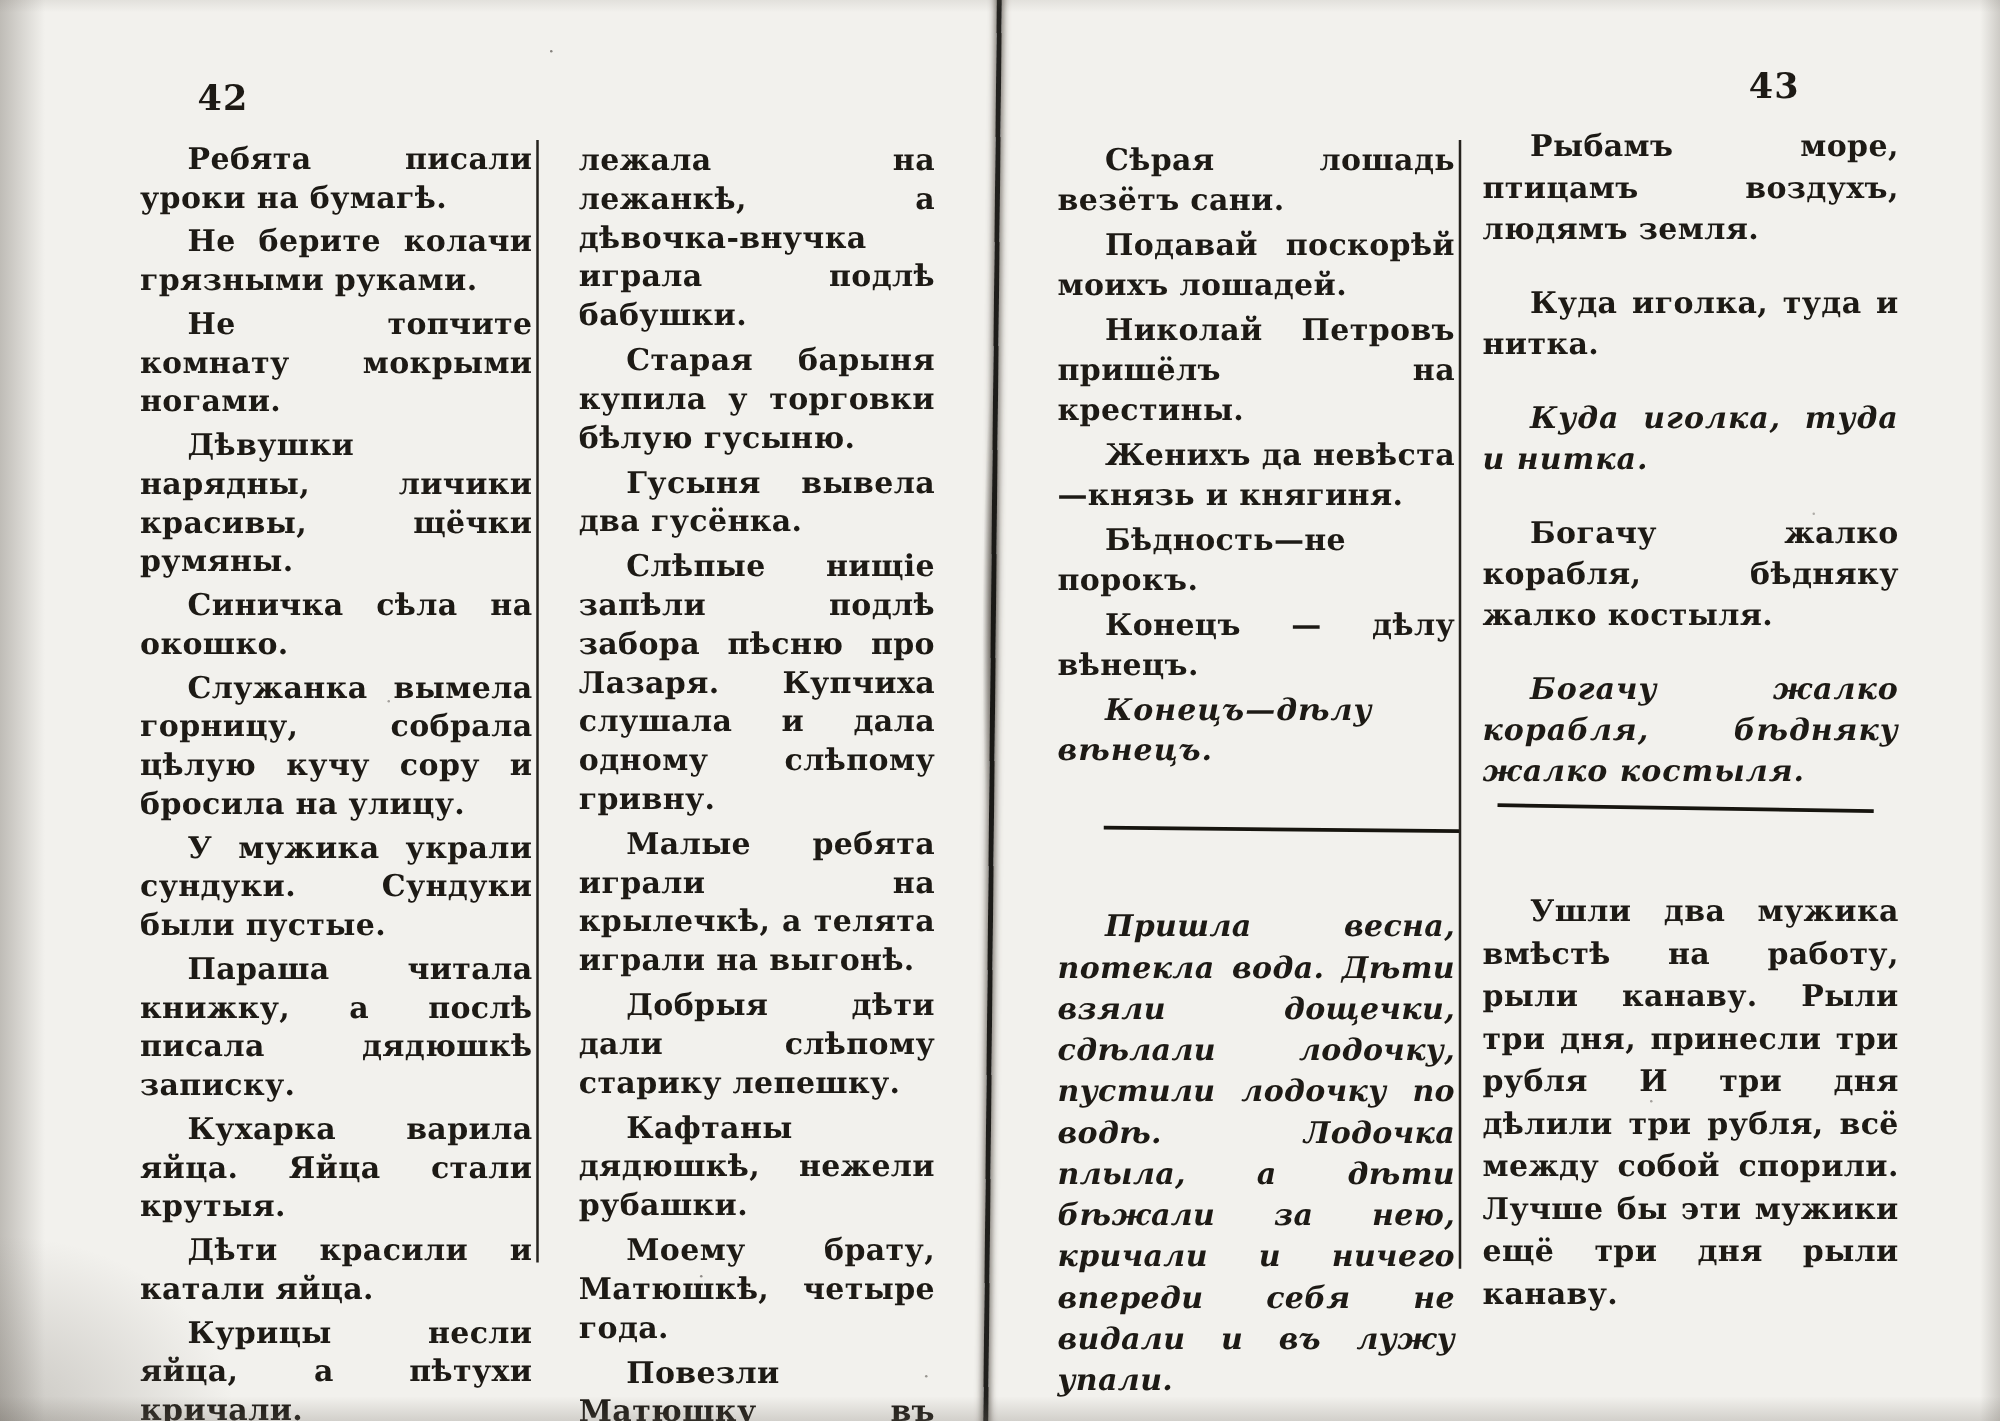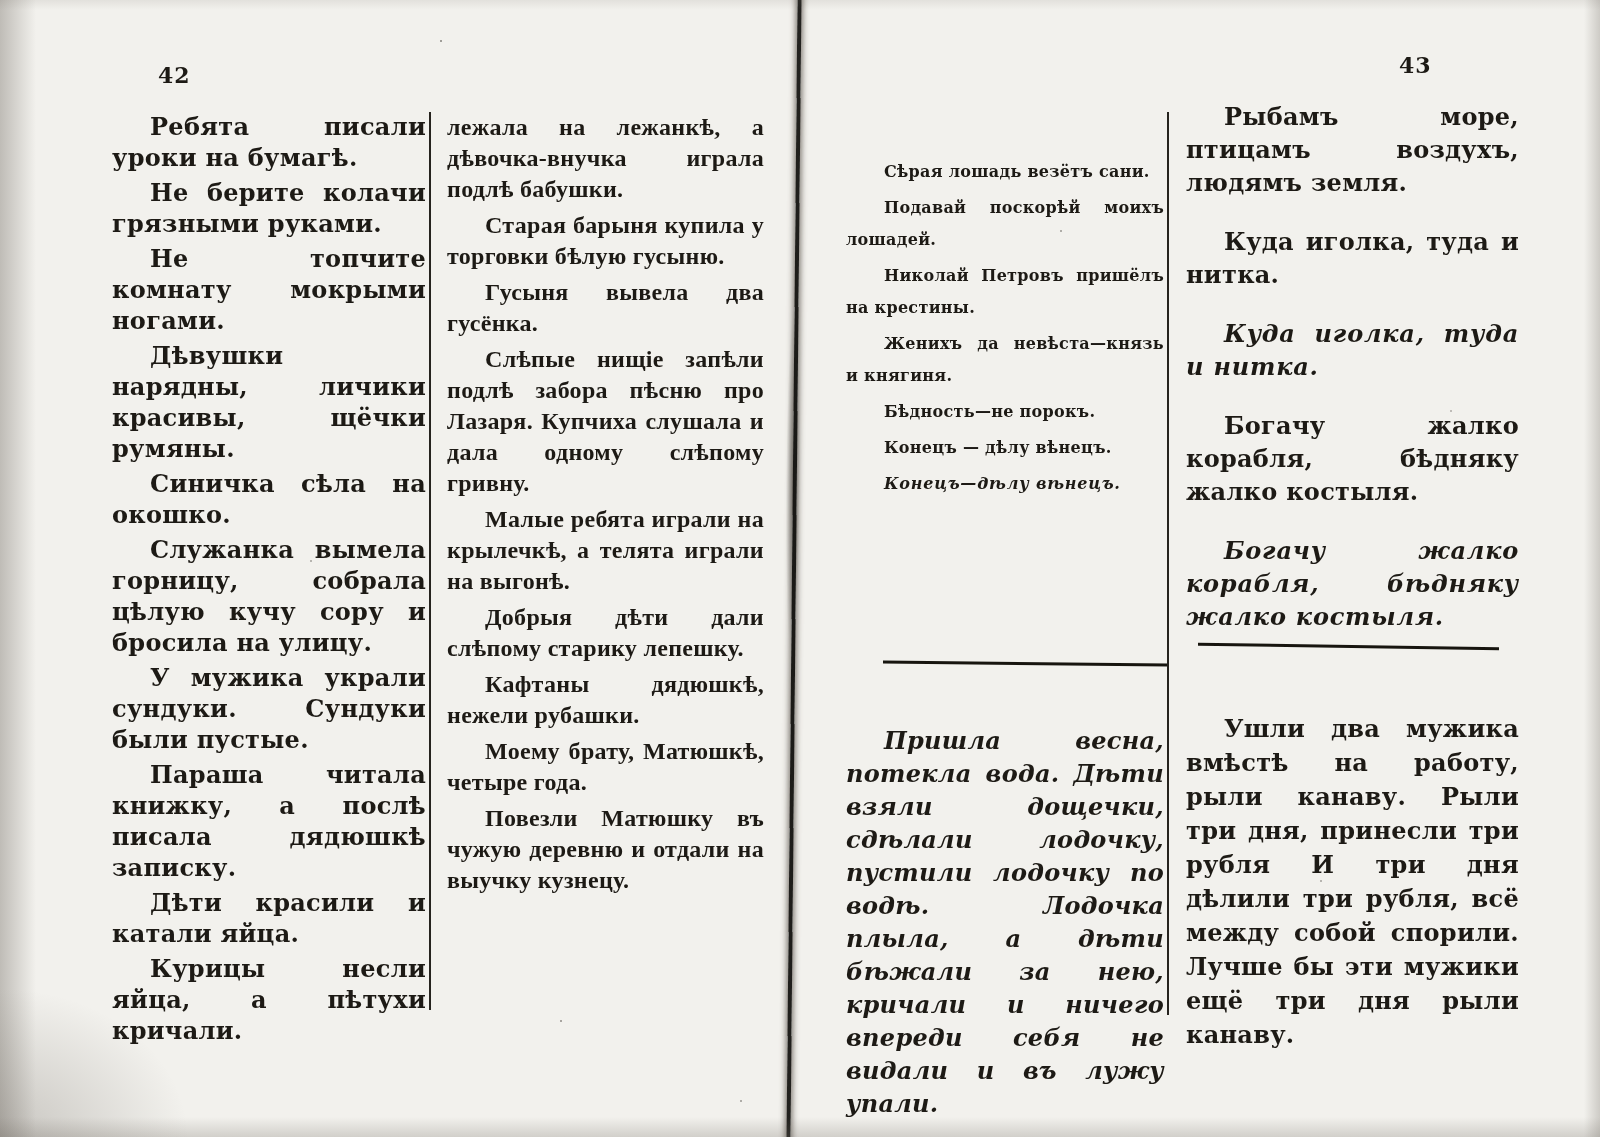--- a/index.html
+++ b/index.html
@@ -28,36 +28,36 @@
     background:linear-gradient(to bottom,#242320,#191815 45%,#22211e);
     transform:rotate(0.55deg);
     box-shadow:0 0 6px 1px rgba(75,68,60,.85);
   }
   #gutter-blur{
     position:absolute;left:786px;top:300px;height:360px;width:14px;
     background:radial-gradient(ellipse at center, rgba(50,46,40,.45), rgba(50,46,40,0) 70%);
     transform:rotate(0.55deg);
   }
 
-  .page-num{position:absolute;font-size:22px;font-weight:bold;letter-spacing:1px;}
+  .page-num{position:absolute;font-size:28px;font-weight:bold;letter-spacing:1px;}
   #num-42{left:158px;top:62px;}
   #num-43{left:1399px;top:52px;}
 
   .col{position:absolute;text-align:justify;font-weight:bold;}
   .col p{margin:0;}
   .para{text-indent:38px;}
   .cont{text-indent:0;}
   .it{font-style:italic;font-weight:600;letter-spacing:.8px;}
 
   #c42a{left:112px;top:107px;width:314px;font-size:24px;line-height:31px;letter-spacing:.3px;}
   #c42a p{margin:4px 0;}
   #c42b{left:447px;top:107px;width:317px;font-size:24px;line-height:31px;letter-spacing:.3px;}
-  #c42b p{margin:5px 0;font-family:Liberation Serif, serif;}
+  #c42b p{margin:5px 16px;}
 
-  #c43a-top{left:846px;top:108px;width:318px;font-size:16px;line-height:32px;letter-spacing:.3px;margin-top:44px;}
+  #c43a-top{left:846px;top:108px;width:318px;font-size:24px;line-height:32px;letter-spacing:.3px;}
   #c43a-top p{margin:4px 0;}
   #c43a-bot{left:846px;top:724px;width:318px;font-size:24px;line-height:33px;letter-spacing:.3px;font-style:italic;}
 
   #c43b-top{left:1186px;top:100px;width:333px;font-size:24px;line-height:33px;letter-spacing:.3px;}
   #c43b-top p{margin:0 0 26px 0;}
   #c43b-bot{left:1186px;top:712px;width:333px;font-size:24px;line-height:34px;letter-spacing:.3px;}
 
   .vline{position:absolute;width:2px;background:#26231e;}
   #v42{left:429px;top:112px;height:898px;}
   #v43{left:1167px;top:112px;height:903px;}
@@ -84,20 +84,21 @@
 
 <div class="col" id="c42a">
   <p class="para">Ребята писали уроки на бумагѣ.</p>
   <p class="para">Не берите колачи грязными руками.</p>
   <p class="para">Не топчите комнату мокрыми ногами.</p>
   <p class="para">Дѣвушки нарядны, личики красивы, щёчки румяны.</p>
   <p class="para">Синичка сѣла на окошко.</p>
   <p class="para">Служанка вымела горницу, собрала цѣлую кучу сору и бросила на улицу.</p>
   <p class="para">У мужика украли сундуки. Сундуки были пустые.</p>
   <p class="para">Параша читала книжку, а послѣ писала дядюшкѣ записку.</p>
+  <p class="para">Кухарка варила яйца. Яйца стали крутыя.</p>
   <p class="para">Дѣти красили и катали яйца.</p>
   <p class="para">Курицы несли яйца, а пѣтухи кричали.</p>
 
 </div>
 
 <div class="vline" id="v42"></div>
 
 <div class="col" id="c42b">
   <p class="cont">лежала на лежанкѣ, а дѣвочка-внучка играла подлѣ бабушки.</p>
   <p class="para">Старая барыня купила у торговки бѣлую гусыню.</p>

